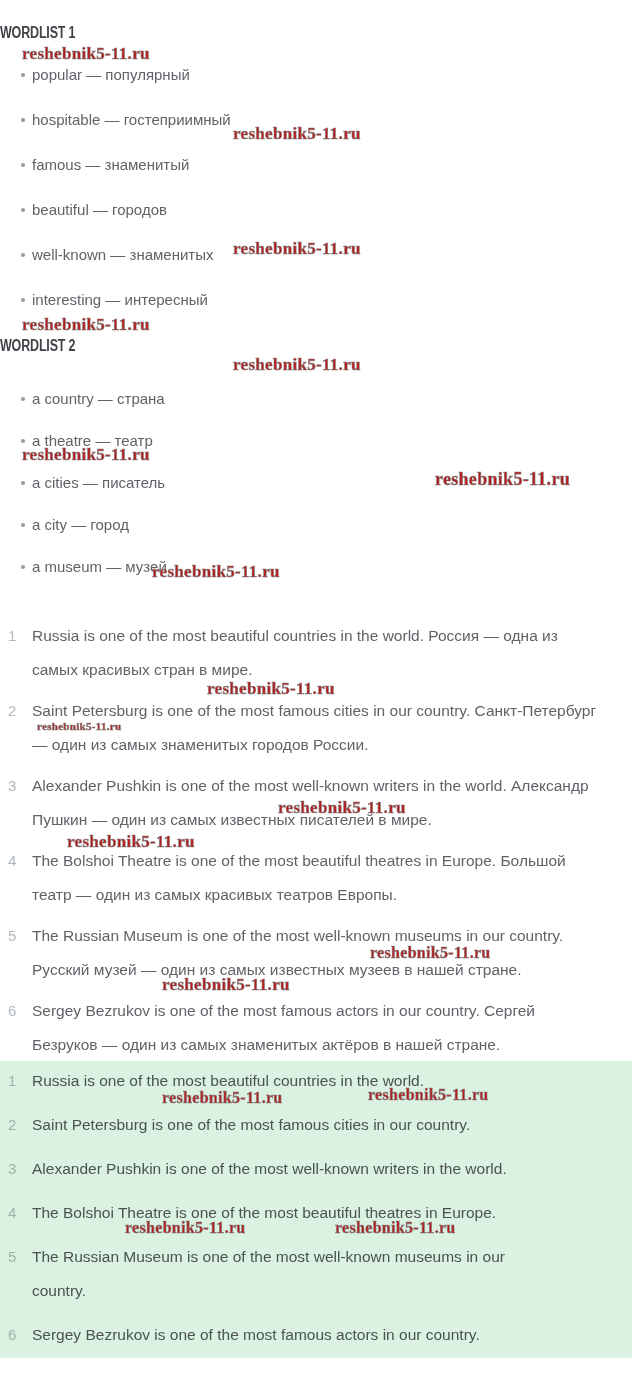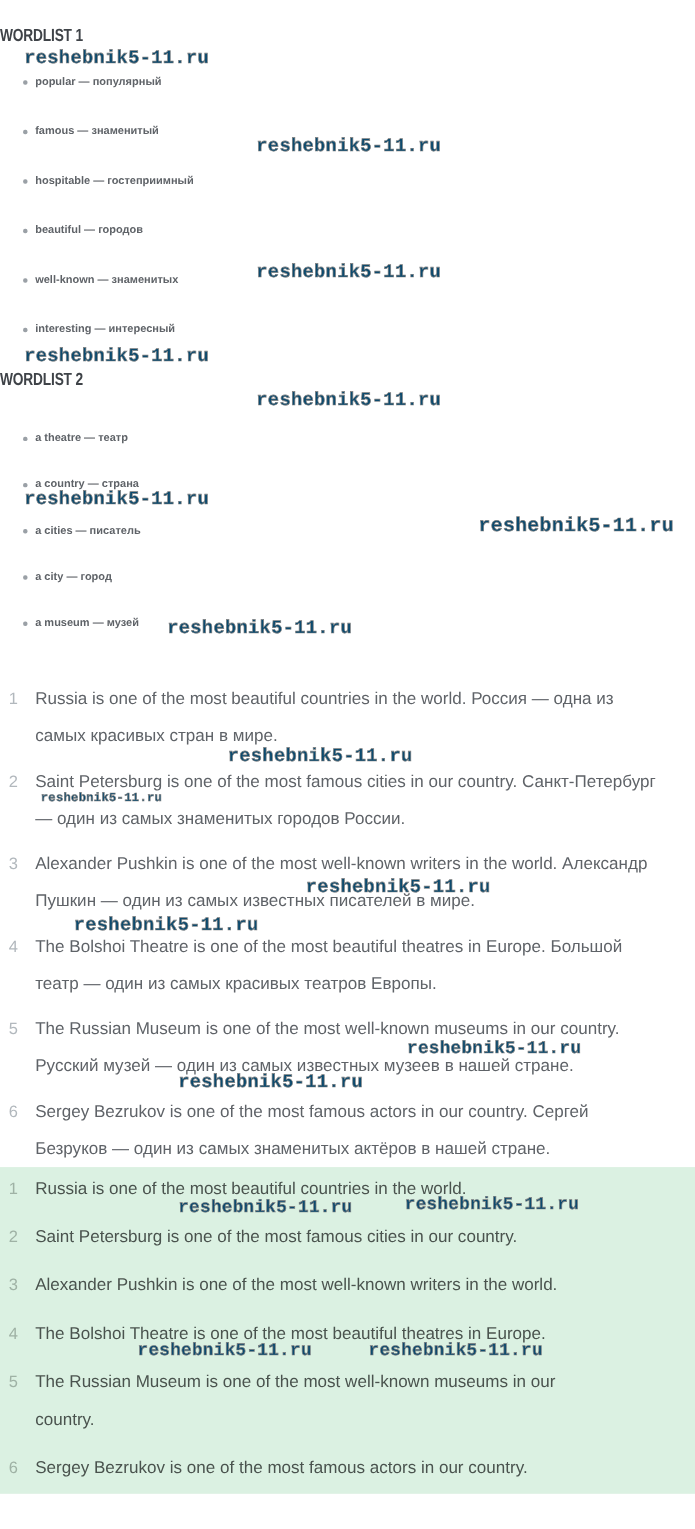--- a/index.html
+++ b/index.html
@@ -18,21 +18,21 @@
     letter-spacing:-0.2px;white-space:nowrap;
     transform:scaleX(0.78);transform-origin:left center;
   }
   #wl1-title{top:24px;}
   #wl2-title{top:337px;}
   ul.wordlist{list-style:none;margin:0;padding:0;position:absolute;left:0;width:632px;}
   #wl1{top:67px;}
   #wl2{top:391px;}
   ul.wordlist li{
     position:relative;padding-left:32px;
-    font-size:10px;line-height:16px;font-weight:bold;
+    font-size:15px;line-height:16px;
   }
   #wl1 li{margin-bottom:29px;}
   #wl2 li{margin-bottom:26px;}
   .dot{
     position:absolute;left:21px;top:6px;
     width:3.5px;height:3.5px;border-radius:50%;
     background:#9aa0a6;
   }
   .sents{position:absolute;top:619px;left:0;width:632px;}
   .sent{
@@ -48,47 +48,47 @@
     position:absolute;top:1061px;left:0;
     width:632px;height:297px;box-sizing:border-box;
     padding-top:3px;
     background:#dbf1e2;
   }
   .answers .sent{width:545px;height:34px;margin-bottom:10px;color:#4a534e;}
   .answers .sent.two{height:68px;}
   .answers .num{color:#9fb2a5;}
   .wm{
     position:absolute;z-index:3;
-    font-family:Liberation Mono, monospace;font-weight:700;
-    color:#0c4a6e;-webkit-text-stroke:0.6px #808080;
+    font-family:Liberation Serif, serif;font-weight:700;
+    color:#b91c1c;-webkit-text-stroke:0.6px #808080;
     letter-spacing:0.3px;white-space:nowrap;
     pointer-events:none;
   }
 </style>
 </head>
 <body>
 
 <div class="page">
 
   <h2 id="wl1-title" class="wl-title">WORDLIST 1</h2>
 
   <ul id="wl1" class="wordlist">
     <li><span class="dot"></span><span>popular — популярный</span></li>
+    <li><span class="dot"></span><span>hospitable — гостеприимный</span></li>
     <li><span class="dot"></span><span>famous — знаменитый</span></li>
-    <li><span class="dot"></span><span>hospitable — гостеприимный</span></li>
     <li><span class="dot"></span><span>beautiful — городов</span></li>
     <li><span class="dot"></span><span>well-known — знаменитых</span></li>
     <li><span class="dot"></span><span>interesting — интересный</span></li>
   </ul>
 
   <h2 id="wl2-title" class="wl-title">WORDLIST 2</h2>
 
   <ul id="wl2" class="wordlist">
+    <li><span class="dot"></span><span>a country — страна</span></li>
     <li><span class="dot"></span><span>a theatre — театр</span></li>
-    <li><span class="dot"></span><span>a country — страна</span></li>
     <li><span class="dot"></span><span>a cities — писатель</span></li>
     <li><span class="dot"></span><span>a city — город</span></li>
     <li><span class="dot"></span><span>a museum — музей</span></li>
   </ul>
 
   <div class="sents">
     <div class="sent"><span class="num">1</span><span>Russia is one of the most beautiful countries in the world. Россия — одна из самых красивых стран в мире.</span></div>
     <div class="sent"><span class="num">2</span><span>Saint Petersburg is one of the most famous cities in our country. Санкт-Петербург — один из самых знаменитых городов России.</span></div>
     <div class="sent"><span class="num">3</span><span>Alexander Pushkin is one of the most well-known writers in the world. Александр Пушкин — один из самых известных писателей в мире.</span></div>
     <div class="sent"><span class="num">4</span><span>The Bolshoi Theatre is one of the most beautiful theatres in Europe. Большой театр — один из самых красивых театров Европы.</span></div>

